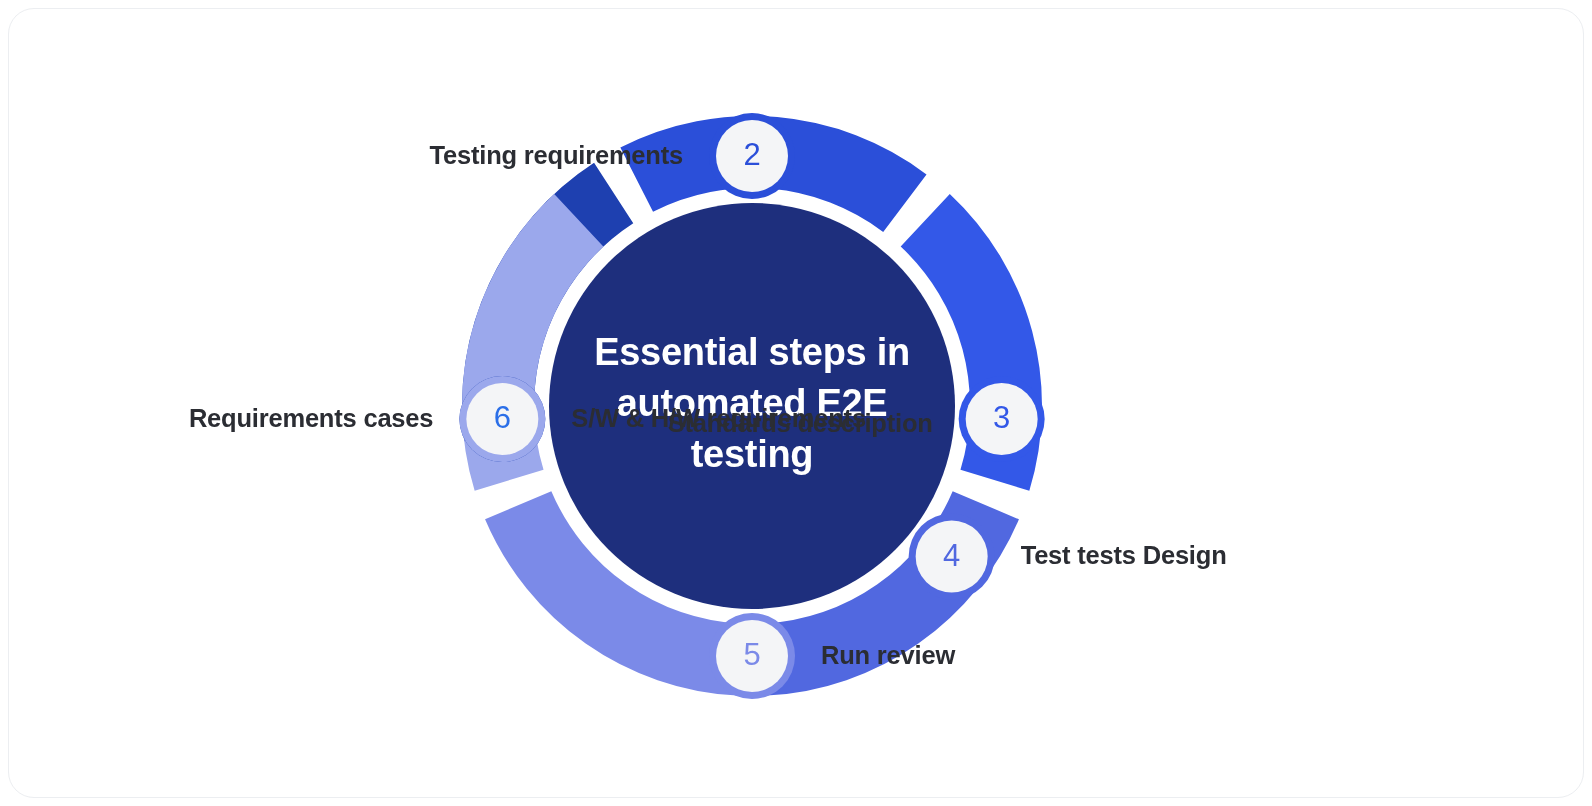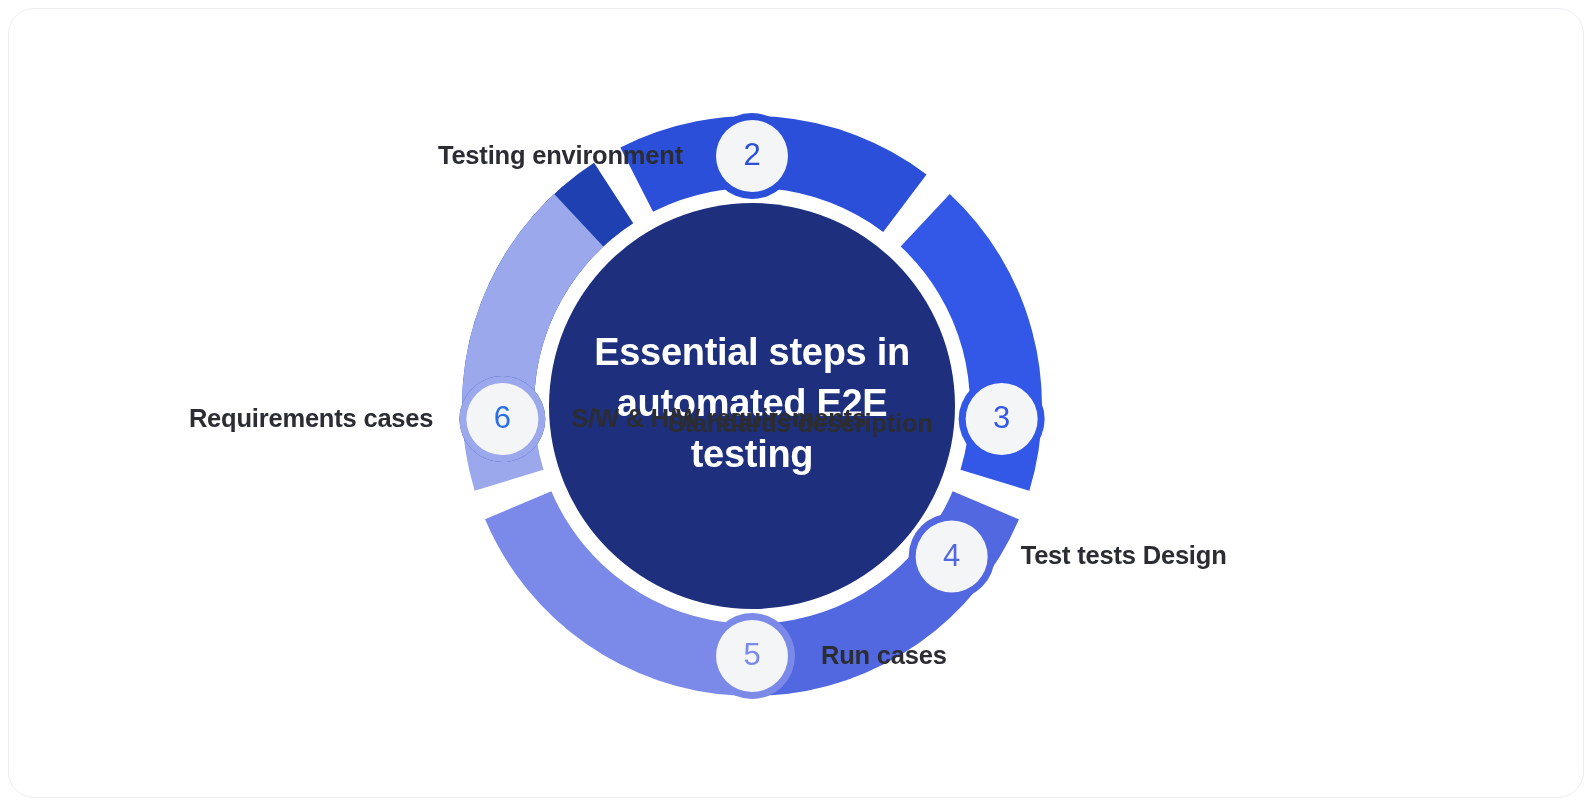--- a/index.html
+++ b/index.html
@@ -116,20 +116,20 @@
         <text x="942.6588775118232" y="548.4537557880121" class="badge-num" fill="#5168e0">4</text>
         <circle cx="743" cy="647" r="43" fill="#7b8ae8" class="badge-ring"></circle>
         <circle cx="743" cy="647" r="36" class="badge-face"></circle>
         <text x="743" y="648" class="badge-num" fill="#7b8ae8">5</text>
         <circle cx="493.34261631135655" cy="410.083989060736" r="43" fill="#9ba8ec" class="badge-ring"></circle>
         <circle cx="493.34261631135655" cy="410.083989060736" r="36" class="badge-face"></circle>
         <text x="493.34261631135655" y="411.083989060736" class="badge-num" fill="#2b6fe8">6</text>
       </svg>
     <div id="labels">
         <div class="step-label right-align" style="left: 424.343px; top: 410.084px;">Requirements cases</div>
-        <div class="step-label right-align" style="left: 674px; top: 147px;">Testing environment</div>
+        <div class="step-label right-align" style="left: 674px; top: 147px;">Testing requirements</div>
         <div class="step-label right-align" style="left: 923.657px; top: 415px; padding-left: 16px;">Standards description</div>
         <div class="step-label left-align" style="left: 1011.66px; top: 547.454px;">Test tests Design</div>
-        <div class="step-label left-align" style="left: 812px; top: 647px;">Run cases</div>
+        <div class="step-label left-align" style="left: 812px; top: 647px;">Run review</div>
         <div class="step-label left-align" style="left: 562.343px; top: 410.084px;">S/W &amp; H/W requirements</div>
       </div>
   </div>
 </div>
 
 </body></html>

